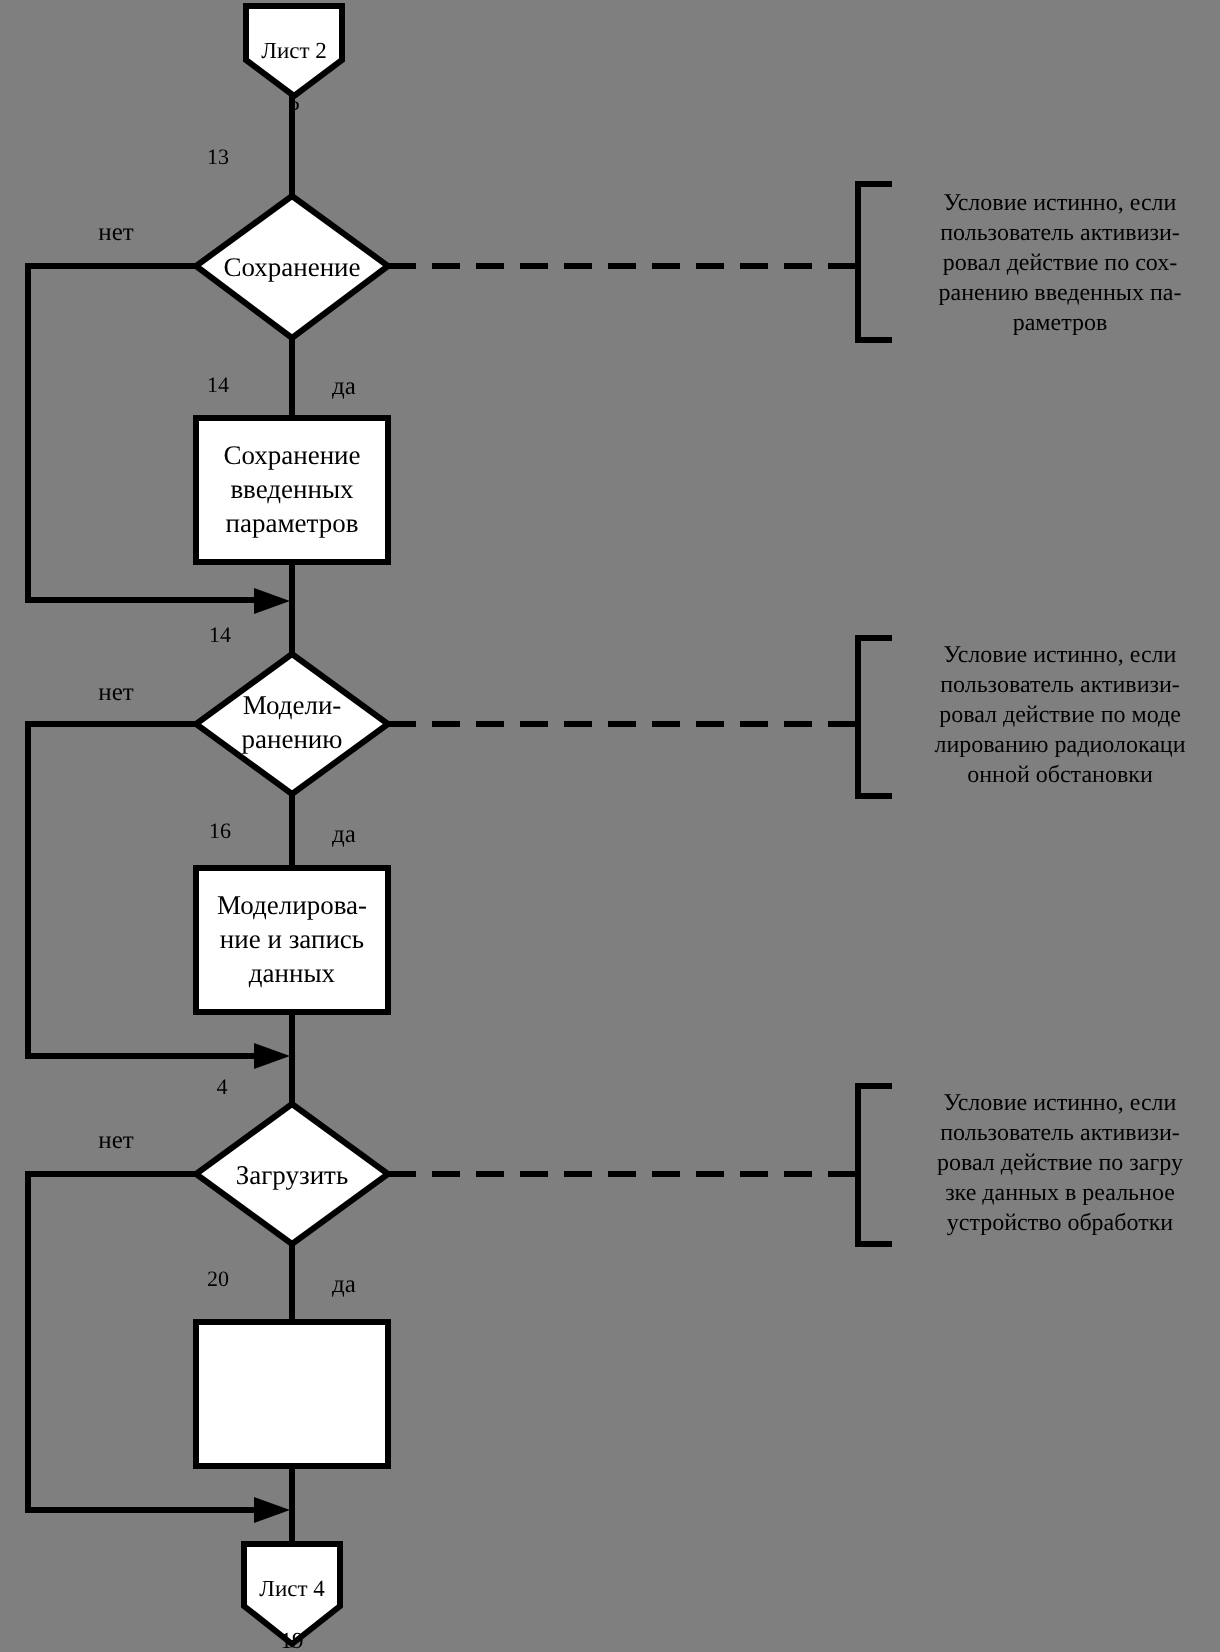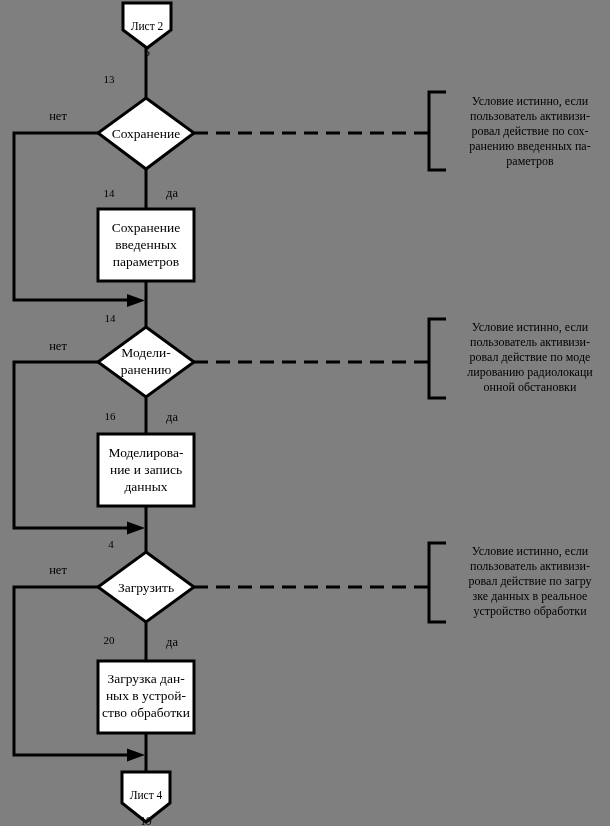--- a/index.html
+++ b/index.html
@@ -81,23 +81,20 @@
   <div class="txt node" style="top:125px;">Сохранение</div>
   <div class="txt node" style="top:219px;">Сохранение
 введенных
 параметров</div>
   <div class="txt node" style="top:344px;">Модели-
 ранению</div>
   <div class="txt node" style="top:444px;">Моделирова-
 ние и запись
 данных</div>
   <div class="txt node" style="top:579px;">Загрузить</div>
-  <div class="txt node" style="top:670px;">Загрузка дан-
-ных в устрой-
-ство обработки</div>
 
   <div class="txt anno" style="top:94px;">Условие истинно, если
 пользователь активизи-
 ровал действие по сох-
 ранению введенных па-
 раметров</div>
   <div class="txt anno" style="top:320px;">Условие истинно, если
 пользователь активизи-
 ровал действие по моде
 лированию радиолокаци

